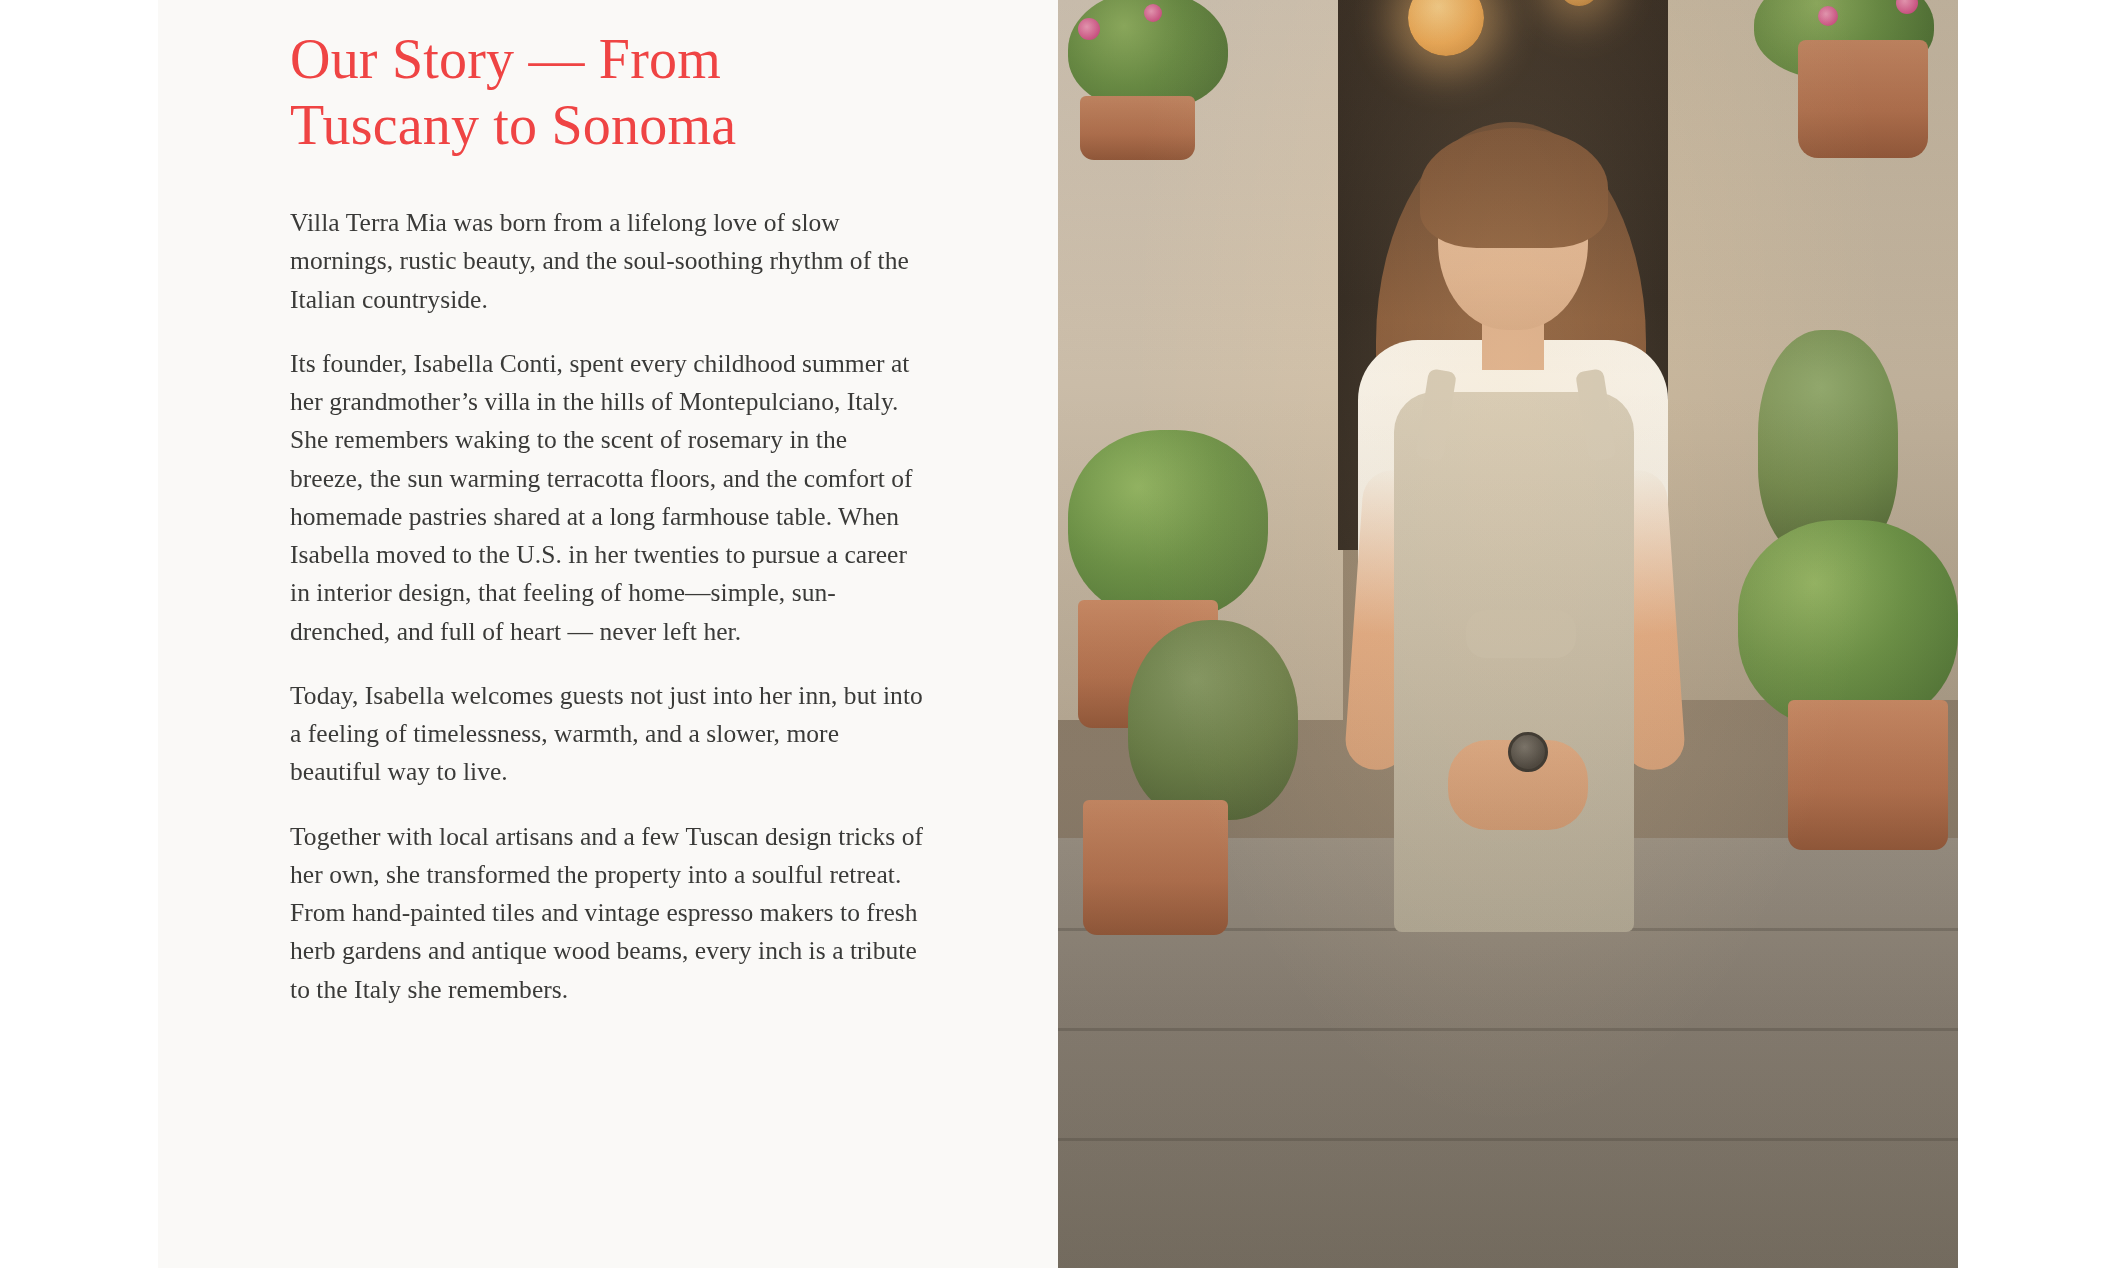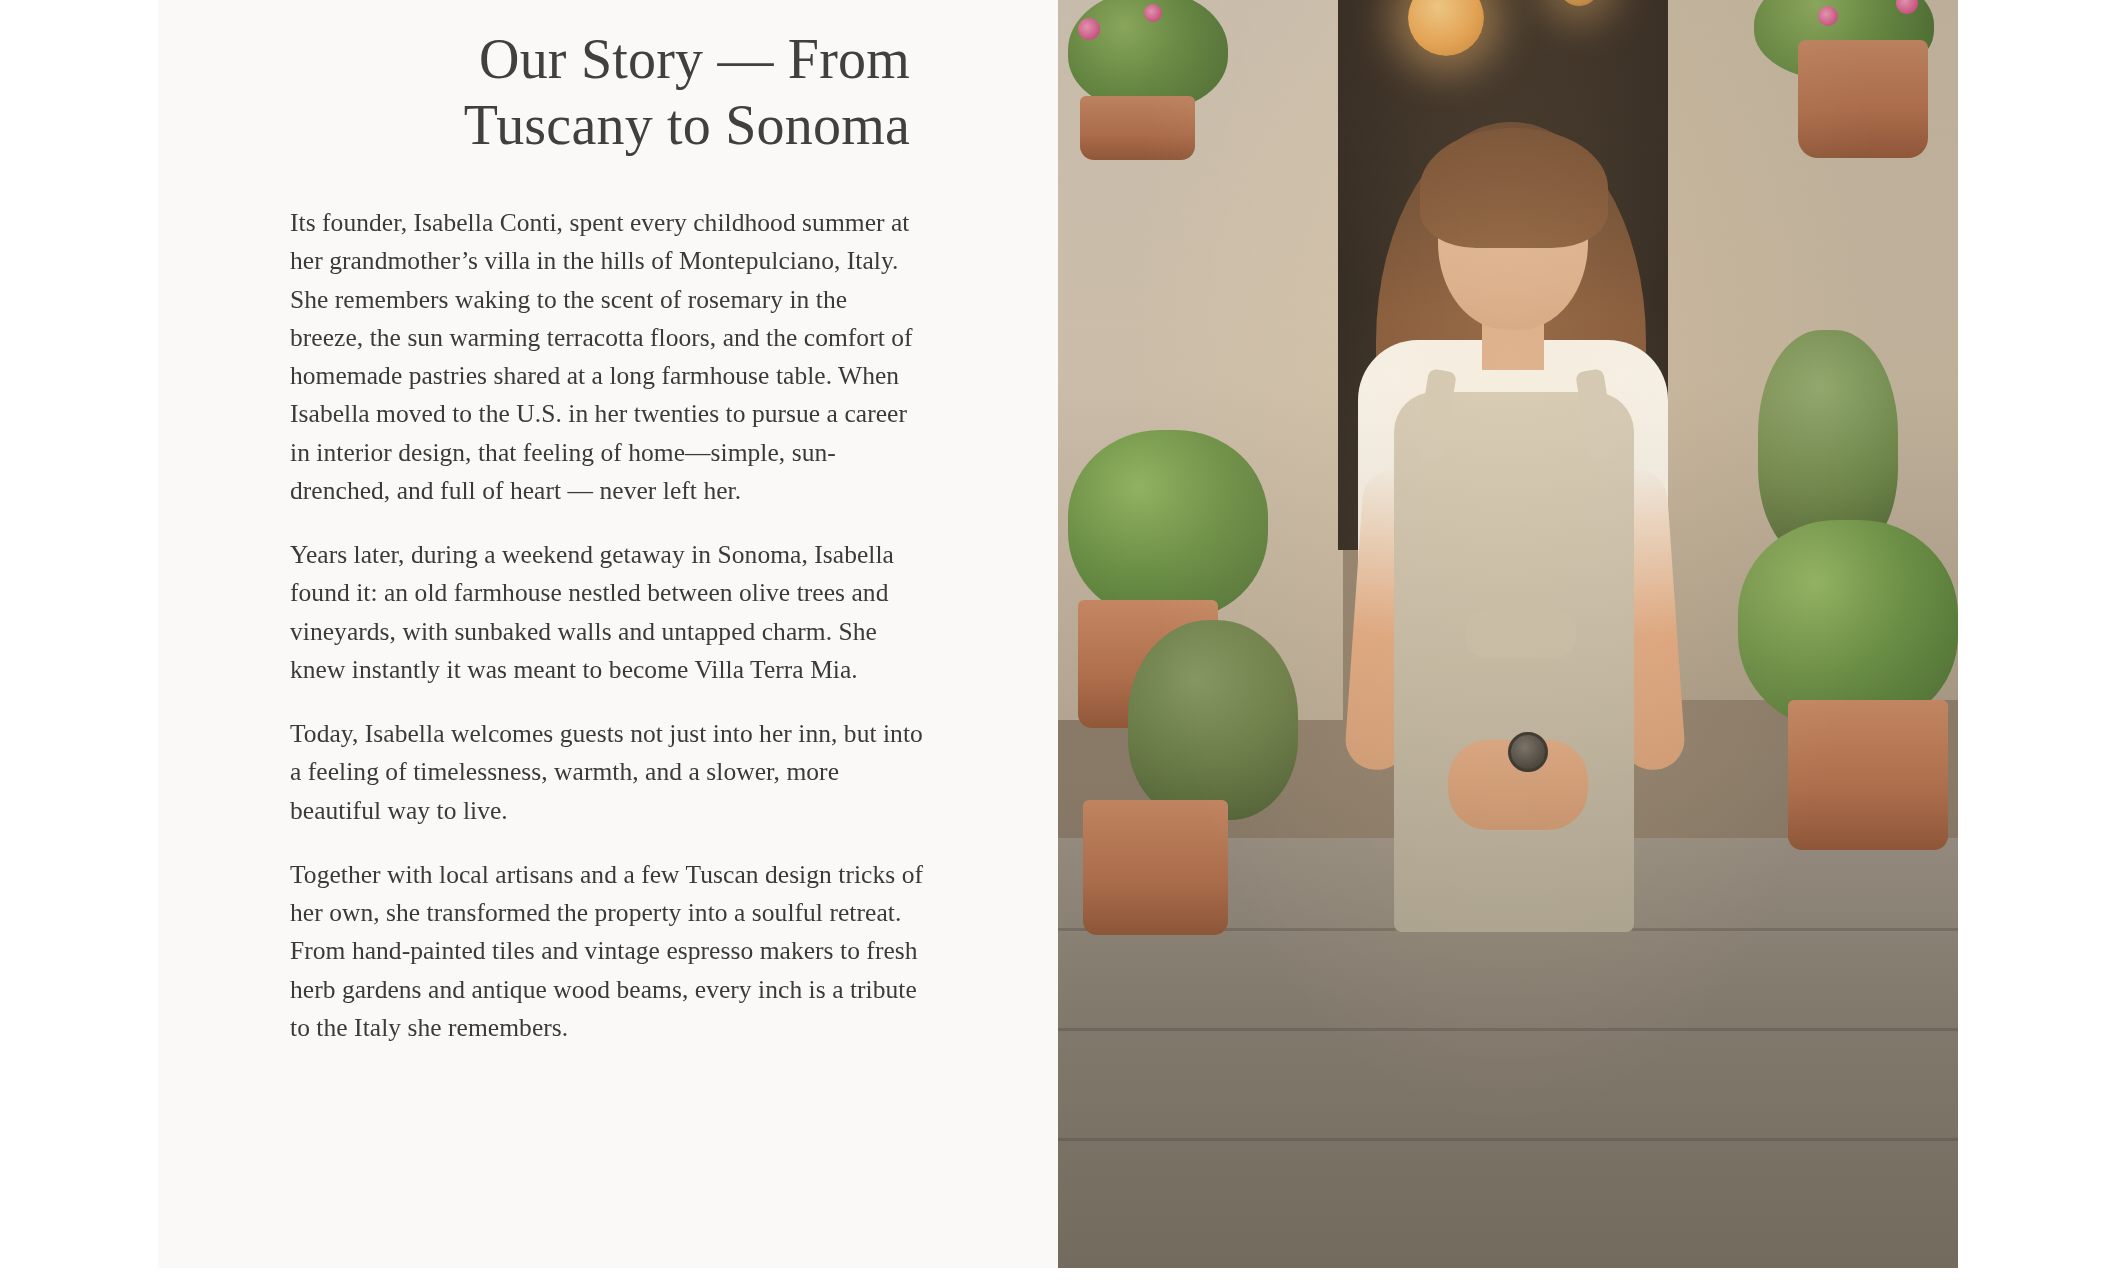--- a/index.html
+++ b/index.html
@@ -40,26 +40,25 @@
     background: #faf9f7;
     padding: 0px 132px 0px 132px;
     padding-top: 8px;
   }
 
   .story-title {
     font-family: "Liberation Serif", serif;
     font-size: 56px;
     line-height: 1.18;
     font-weight: 400;
-    color: #404040;
+    color: #ef4444;
     letter-spacing: 0.2px;
     margin: 0;
     padding-top: 18px;
     max-width: 620px;
-    text-align: right;
   }
 
   .story-body {
     margin-top: 46px;
     max-width: 640px;
   }
 
   .story-paragraph {
     font-family: "Liberation Serif", serif;
     font-size: 25.5px;
@@ -295,22 +294,22 @@
 <body>
 
 <div class="page">
 
   <section class="story-section">
 
     <div class="text-column">
       <h1 class="story-title">Our Story — From Tuscany to Sonoma</h1>
 
       <div class="story-body">
+        <p class="story-paragraph">Villa Terra Mia was born from a lifelong love of slow mornings, rustic beauty, and the soul-soothing rhythm of the Italian countryside.</p>
         <p class="story-paragraph">Its founder, Isabella Conti, spent every childhood summer at her grandmother’s villa in the hills of Montepulciano, Italy. She remembers waking to the scent of rosemary in the breeze, the sun warming terracotta floors, and the comfort of homemade pastries shared at a long farmhouse table. When Isabella moved to the U.S. in her twenties to pursue a career in interior design, that feeling of home—simple, sun-drenched, and full of heart — never left her.</p>
-        <p class="story-paragraph">Years later, during a weekend getaway in Sonoma, Isabella found it: an old farmhouse nestled between olive trees and vineyards, with sunbaked walls and untapped charm. She knew instantly it was meant to become Villa Terra Mia.</p>
         <p class="story-paragraph">Today, Isabella welcomes guests not just into her inn, but into a feeling of timelessness, warmth, and a slower, more beautiful way to live.</p>
         <p class="story-paragraph">Together with local artisans and a few Tuscan design tricks of her own, she transformed the property into a soulful retreat. From hand-painted tiles and vintage espresso makers to fresh herb gardens and antique wood beams, every inch is a tribute to the Italy she remembers.</p>
       </div>
     </div>
 
     <div class="image-column">
       <div class="photo" aria-label="Smiling woman in a white shirt and linen apron standing in a doorway surrounded by potted plants">
 
         <div class="wall-left"></div>
         <div class="wall-right"></div>

